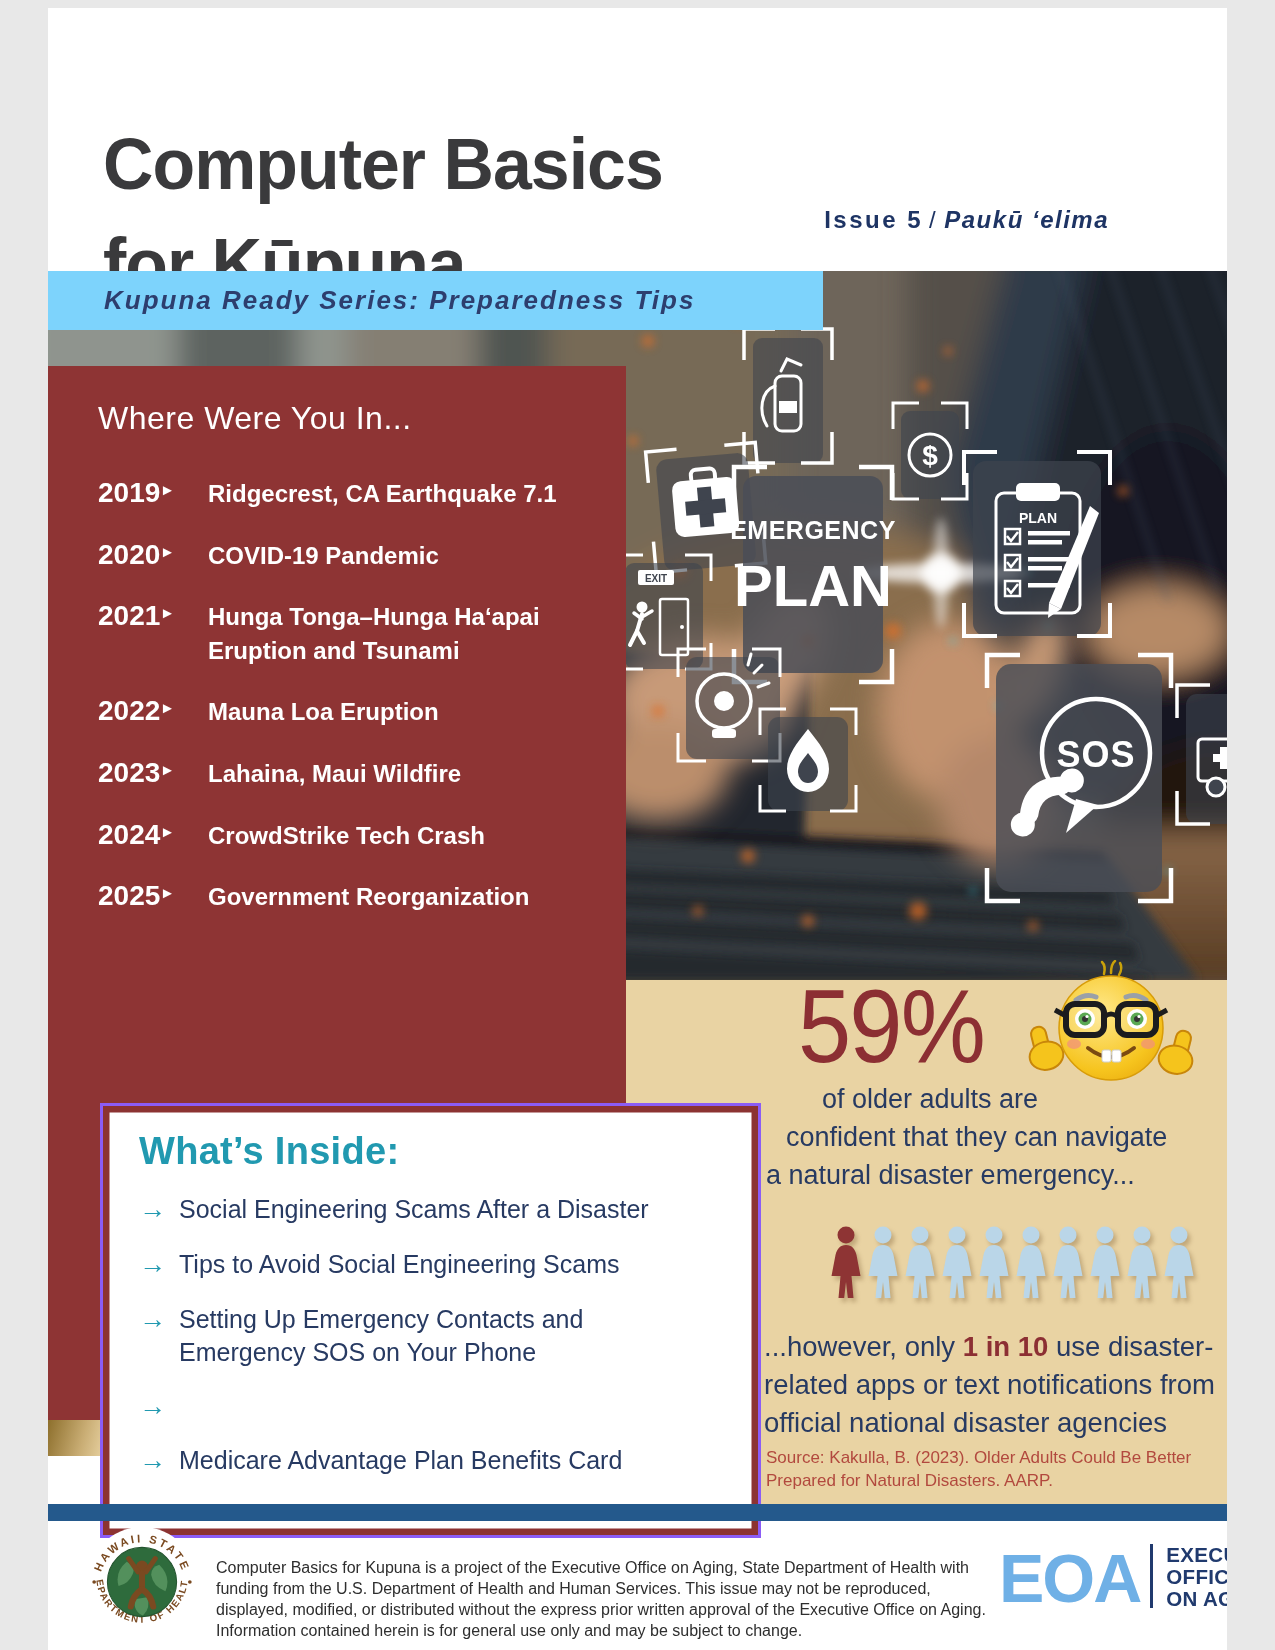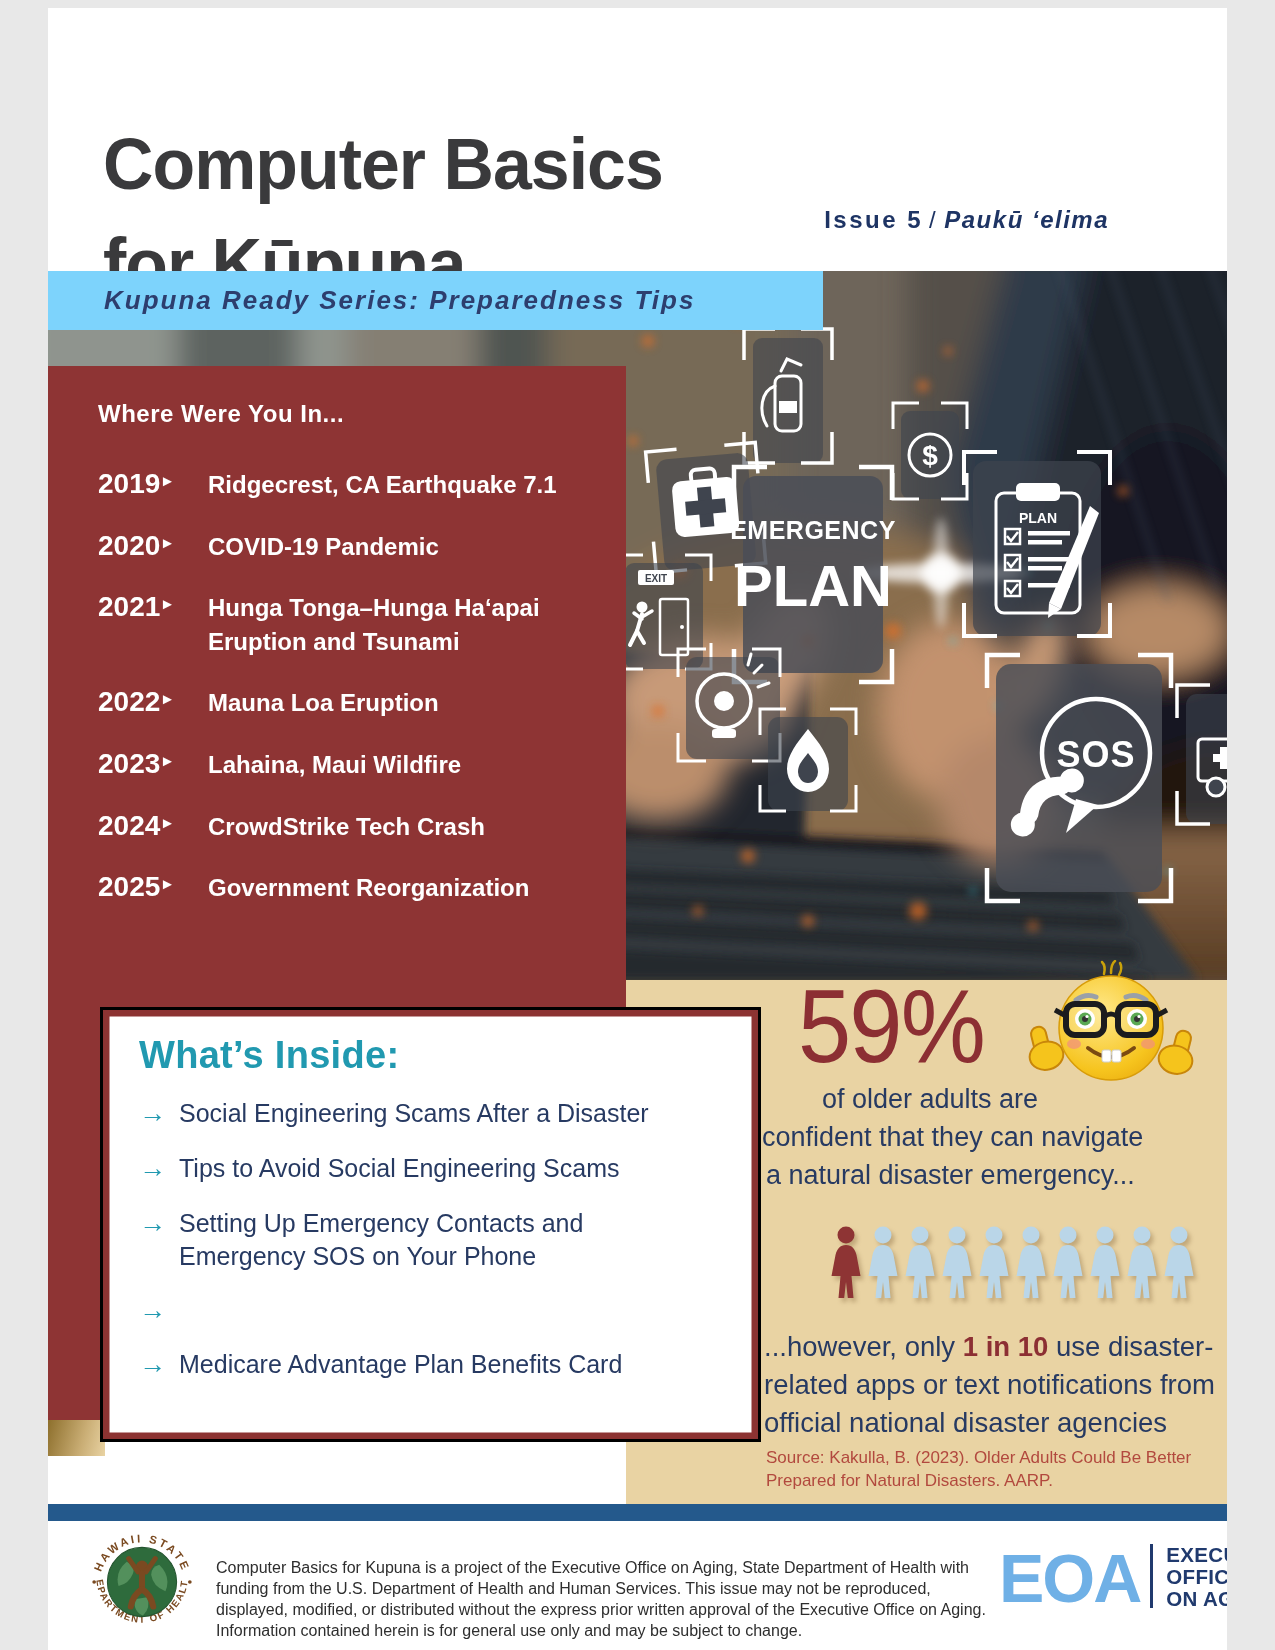--- a/index.html
+++ b/index.html
@@ -20,21 +20,21 @@
   .tile-label{font-family:"Liberation Sans",sans-serif;font-weight:700;fill:#fff;}
 
   
   .banner{left:0;top:263px;width:775px;height:59px;background:#7dd3fc;font-style:italic;}
   .banner span{display:block;line-height:59px;padding-left:56px;font-size:26px;font-weight:700;
                letter-spacing:2px;color:#2d3e6e;}
 
   
   .sidebar{left:0;top:358px;width:578px;height:1054px;background:#8e3434;color:#fff;box-sizing:border-box;
            padding:34px 0 0 50px;}
-  .sidebar-title{font-size:24px;font-weight:700;letter-spacing:.5px;margin-bottom:40px;}
+  .sidebar-title{font-size:32px;font-weight:400;letter-spacing:.5px;margin-bottom:40px;}
   .sb-row{display:flex;align-items:flex-start;margin-bottom:28px;font-weight:700;}
   .sb-year{width:62px;font-size:28px;flex:0 0 auto;}
   .sb-bullet{width:48px;font-size:15px;padding-top:4px;flex:0 0 auto;}
   .sb-event{font-size:24px;line-height:1.4;max-width:400px;white-space:pre-line;}
 
   .gold-wedge{left:0;top:1412px;width:57px;height:36px;
               background:linear-gradient(105deg,#8d6f2c,#c9ad74 60%,#e9d3a3);}
 
   
   .tan-panel{left:578px;top:972px;width:697px;height:524px;background:#e9d3a3;}
@@ -43,22 +43,22 @@
   .stat-line{color:#273a62;font-size:27px;font-weight:400;}
   .emoji{left:398px;top:-20px;width:175px;height:150px;}
   .people-row{left:203px;top:246px;display:flex;gap:3px;}
   .person{width:34px;height:74px;color:#bad6e8;filter:drop-shadow(3px 4px 2px rgba(120,90,50,.35));}
   .person.first{color:#8e3434;}
   .however{left:138px;top:348px;width:540px;font-size:27.5px;line-height:38px;color:#273a62;white-space:pre-line;}
   .however .hl{color:#8c2f33;font-weight:700;}
   .source{left:140px;top:466px;font-size:17px;line-height:23px;color:#b2493e;}
 
   
-  .inside-box{left:52px;top:999px;width:661px;height:435px;background:#fff;box-sizing:border-box;
-              border:3px solid #000000;box-shadow:inset 0 0 0 6.5px #8c3332, inset 0 0 0 5px #fff;}
+  .inside-box{left:52px;top:1095px;width:661px;height:435px;background:#fff;box-sizing:border-box;
+              border:3px solid #8b5cf6;box-shadow:inset 0 0 0 6.5px #8c3332, inset 0 0 0 5px #fff;}
   .inside-box .in-pad{position:absolute;inset:0;padding:24px 30px 0 36px;}
   .inside-title{font-size:38px;font-weight:700;color:#2199b0;margin:0 0 20px 0;letter-spacing:.3px;}
   .in-row{display:flex;align-items:flex-start;margin-bottom:21px;}
   .in-arrow{width:40px;flex:0 0 auto;color:#2199b0;font-size:27px;font-weight:700;line-height:1.25;}
   .in-text{font-size:25px;line-height:1.32;color:#273a62;white-space:pre-line;max-width:470px;}
 
   
   .navy-bar{left:0;top:1496px;width:1275px;height:17px;background:#24598c;}
   .doh-logo{left:38px;top:1518px;width:112px;height:112px;}
   .disclaimer{left:168px;top:1533px;width:782px;font-size:16px;line-height:21px;color:#2e2e2e;}
@@ -454,21 +454,21 @@
       <ellipse cx="50" cy="84" rx="7" ry="5" fill="#f2927a" opacity=".75"></ellipse>
       <ellipse cx="124" cy="84" rx="7" ry="5" fill="#f2927a" opacity=".75"></ellipse>
       <path d="M64,88 Q87,106 110,88" stroke="#7a4a12" stroke-width="4" fill="none" stroke-linecap="round"></path>
       <g>
         <rect x="78" y="90" width="9" height="12" rx="2" fill="#fff" stroke="#cfcfcf"></rect>
         <rect x="88" y="90" width="9" height="12" rx="2" fill="#fff" stroke="#cfcfcf"></rect>
       </g>
     </svg>
 
     <div class="abs stat-line" style="left:196px;top:104px;">of older adults are</div>
-    <div class="abs stat-line" style="left:136px;top:142px;">confident that they can navigate</div>
+    <div class="abs stat-line" style="left:136px;top:142px;padding-left:24px;">confident that they can navigate</div>
     <div class="abs stat-line" style="left:140px;top:180px;">a natural disaster emergency...</div>
 
     <svg width="0" height="0" style="position:absolute">
         <defs>
       <symbol id="person-shape" viewBox="0 0 34 74">
         <circle cx="17" cy="9" r="8.5" fill="currentColor"></circle>
         <path fill="currentColor" d="M17,19 C23,19 26,23 27.5,29 L31.5,50 H22.5 L24.5,72 H18.8 L17,56 L15.2,72 H9.5 L11.5,50 H2.5 L6.5,29 C8,23 11,19 17,19 Z"></path>
       </symbol>
     </defs>
       </svg>

